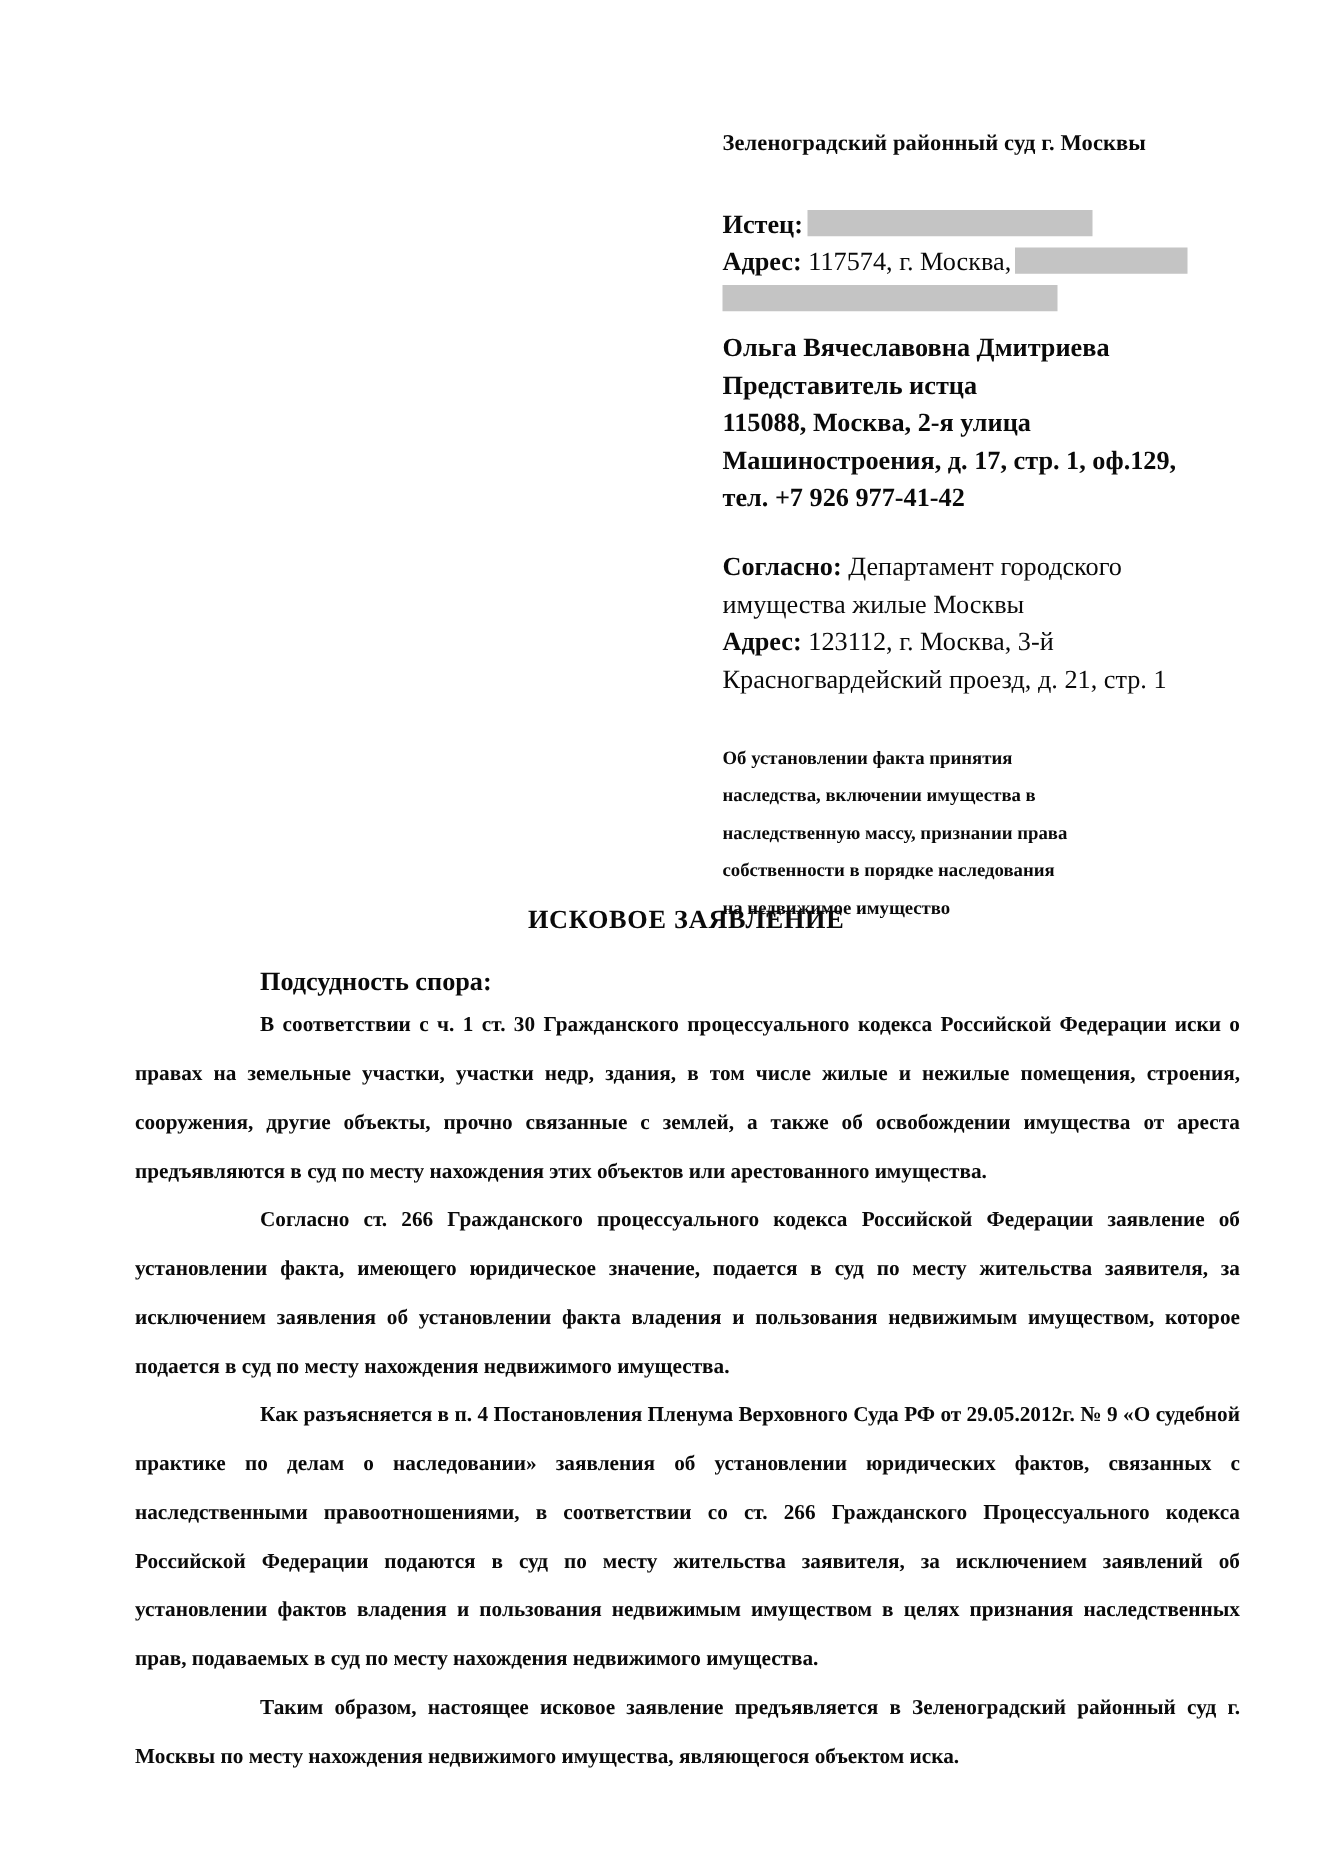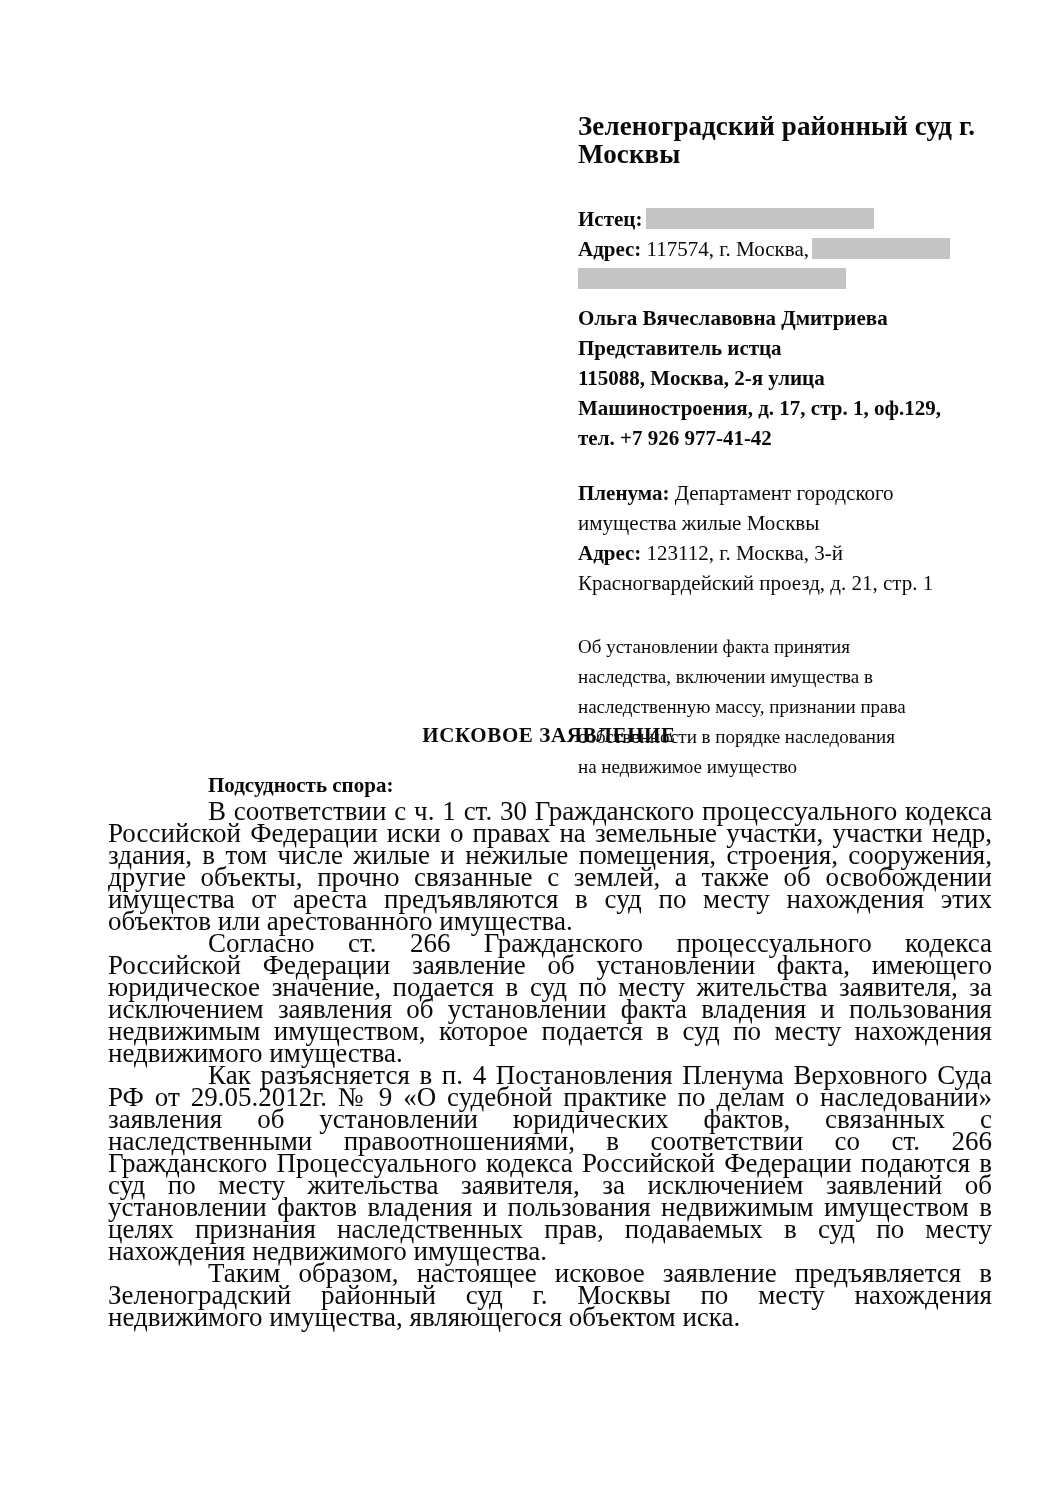--- a/index.html
+++ b/index.html
@@ -27,24 +27,24 @@
   
   .header-block {
     position: absolute;
     left: 578px;
     top: 100px;
     width: 412px;
   }
 
   .court-title {
     font-weight: bold;
-    font-size: 27px;
+    font-size: 18px;
     line-height: 28px;
     letter-spacing: 0.1px;
-    margin: 12px 0 36px 0;
+    margin: 0 0 36px 0;
   }
 
   .party-line {
     font-size: 21px;
     line-height: 30px;
     margin: 0;
     white-space: nowrap;
   }
   .party-line b { font-weight: bold; }
 
@@ -63,22 +63,22 @@
   .block-gap-lg { height: 34px; }
 
   .rep-block { font-weight: bold; font-size: 21px; line-height: 30px; }
   .rep-block div { white-space: nowrap; }
 
   .resp-block { font-size: 21px; line-height: 30px; }
   .resp-block div { white-space: nowrap; }
   .resp-block b { font-weight: bold; }
 
   .subject-block {
-    font-weight: normal;
-    font-size: 19px;
+    font-weight: bold;
+    font-size: 15px;
     line-height: 30px;
     width: 420px;
   }
   .subject-block div { white-space: nowrap; }
 
   
   .doc-title {
     position: absolute;
     left: 108px;
     top: 723px;
@@ -99,26 +99,27 @@
 
   .section-head {
     font-weight: bold;
     font-size: 21px;
     line-height: 27.5px;
     text-indent: 100px;
     margin: 0;
   }
 
   p.body-par {
-    font-size: 27px;
-    line-height: 22px;
+    font-size: 17px;
+    line-height: 39px;
     text-align: justify;
     text-indent: 100px;
     margin: 0;
     hyphens: none;
+    font-weight: bold;
   }
   p.body-par:last-child { text-align: justify; }
 </style>
 </head>
 <body>
 
 <div class="page">
 
   <div class="header-block">
 
@@ -144,21 +145,21 @@
       <div>Представитель истца</div>
       <div>115088, Москва, 2-я улица</div>
       <div>Машиностроения, д. 17, стр. 1, оф.129,</div>
       <div>тел. +7 926 977-41-42</div>
     </div>
 
     <div class="block-gap-md"></div>
 
     <div class="resp-block">
       <div>
-        <b>Пленума:</b>
+        <b>Согласно:</b>
         <span>Департамент городского</span>
       </div>
       <div>имущества жилые Москвы</div>
       <div>
         <b>Адрес:</b>
         <span>123112, г. Москва, 3-й</span>
       </div>
       <div>Красногвардейский проезд, д. 21, стр. 1</div>
     </div>
 

